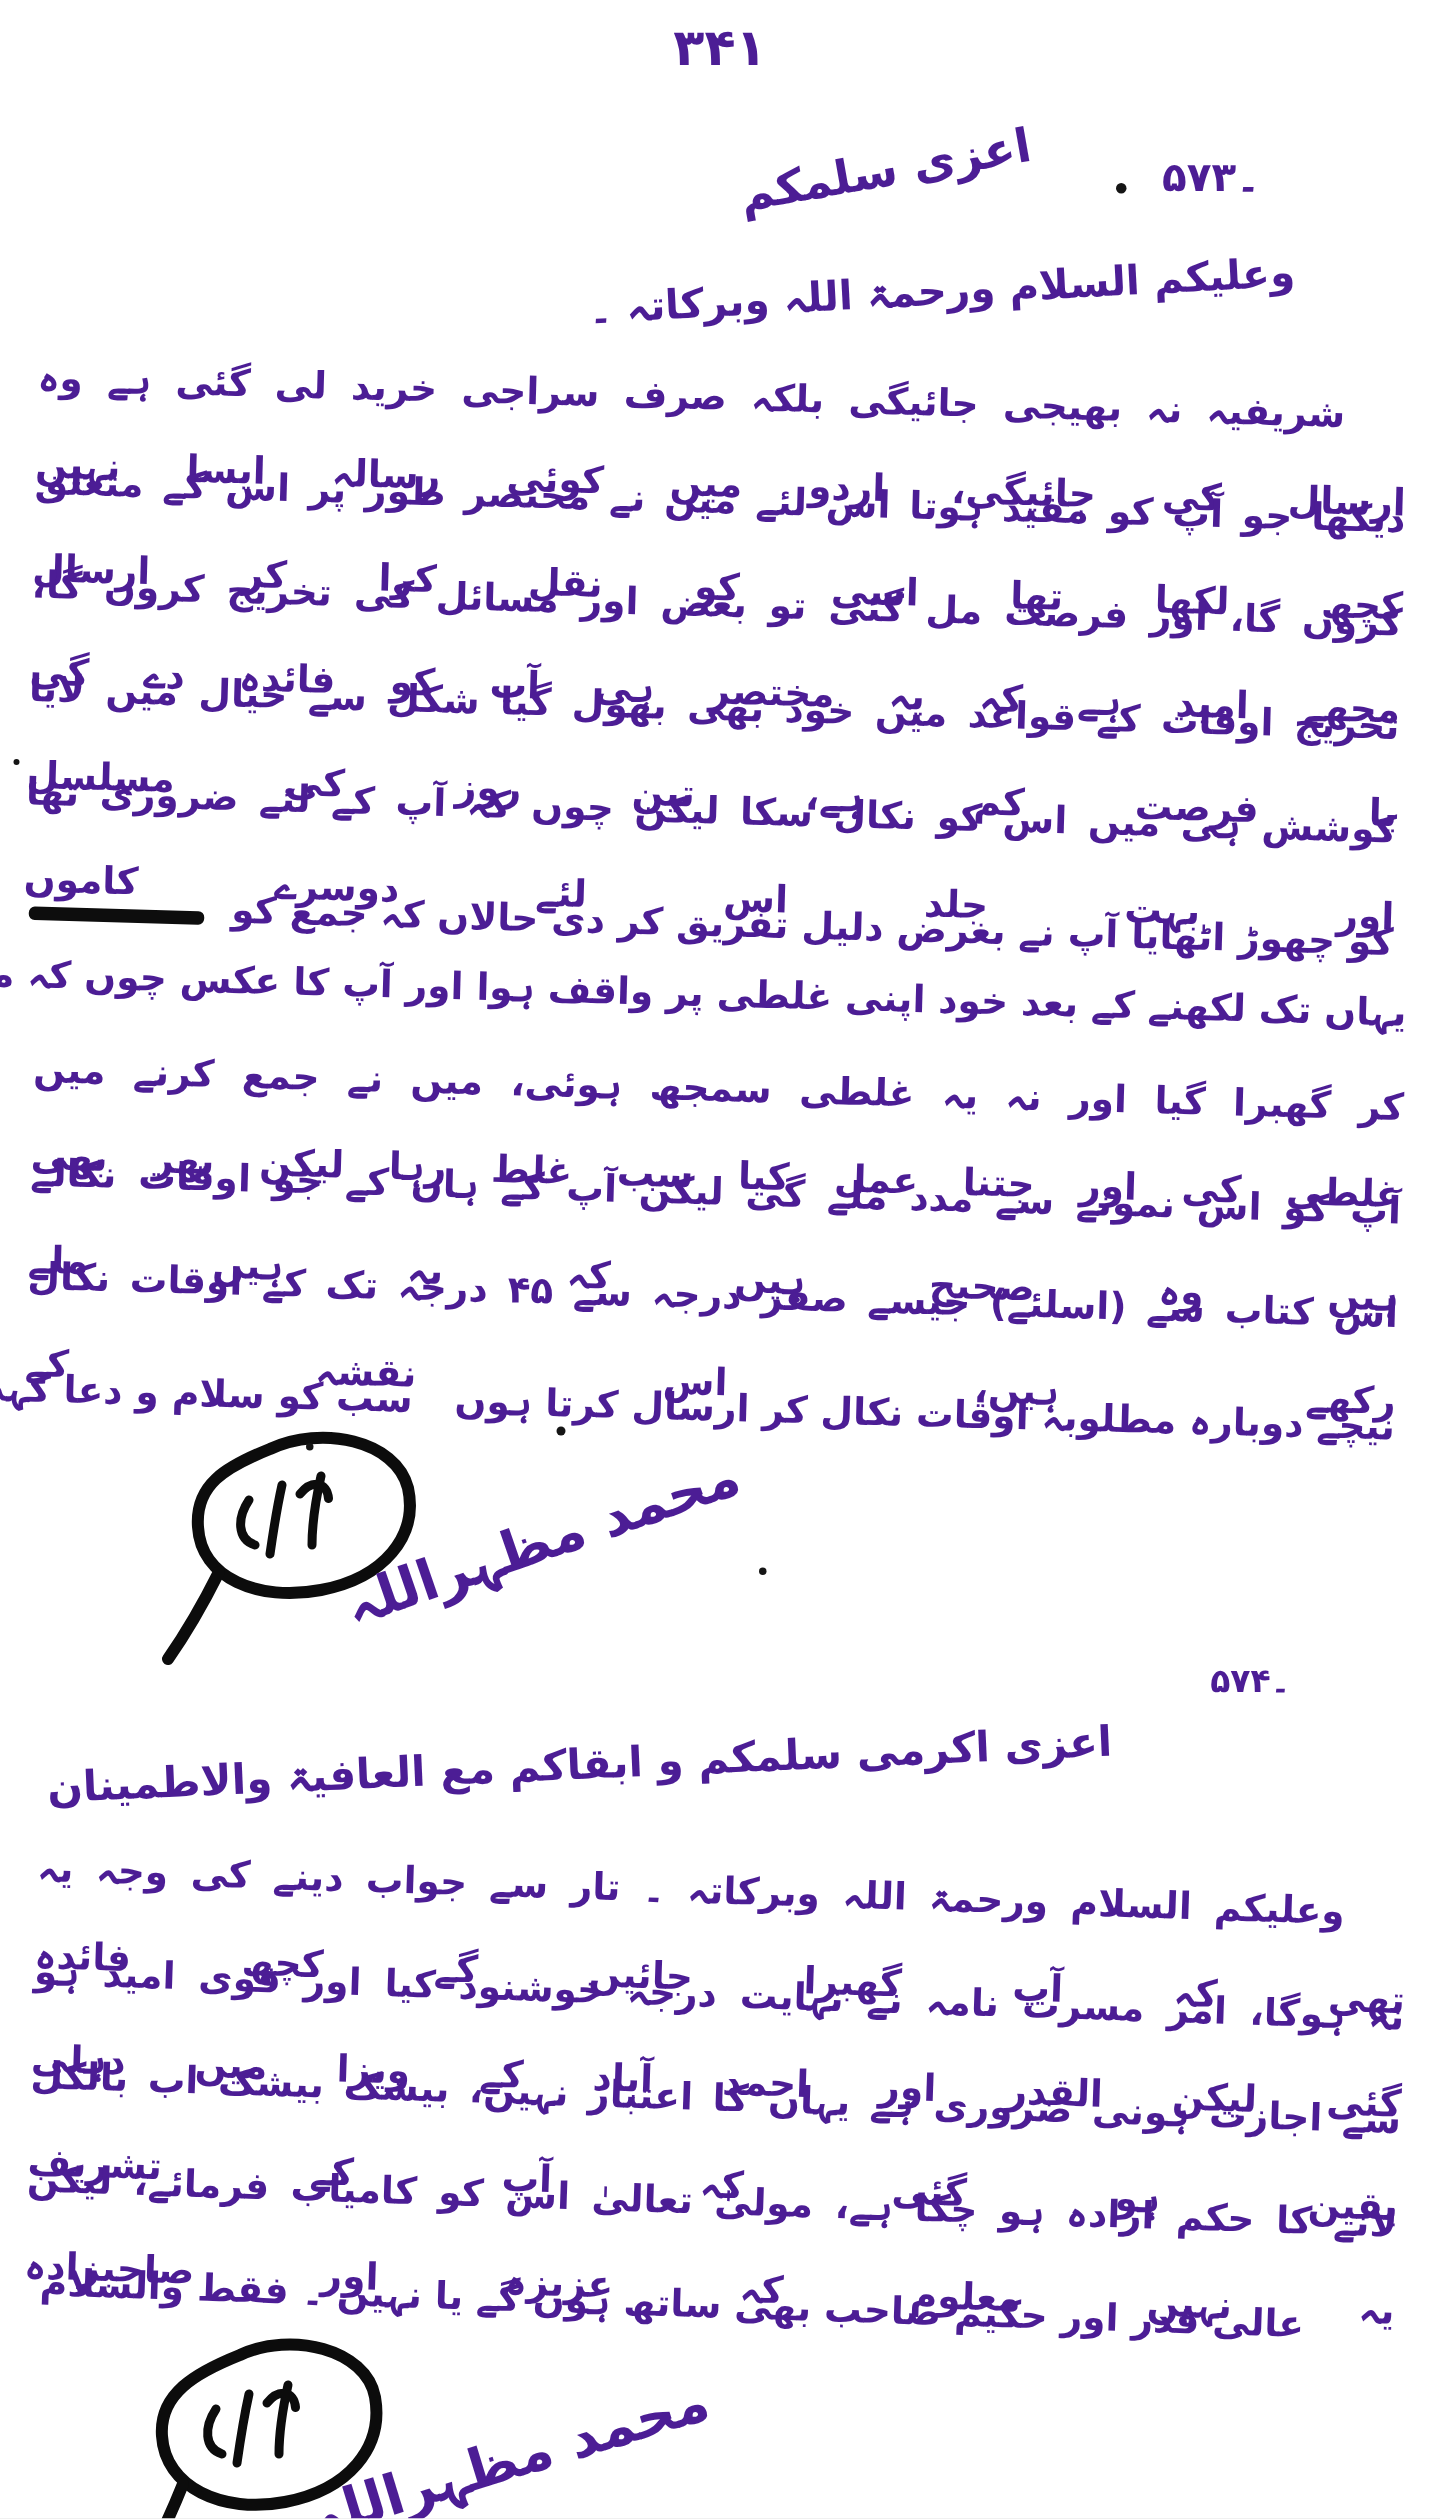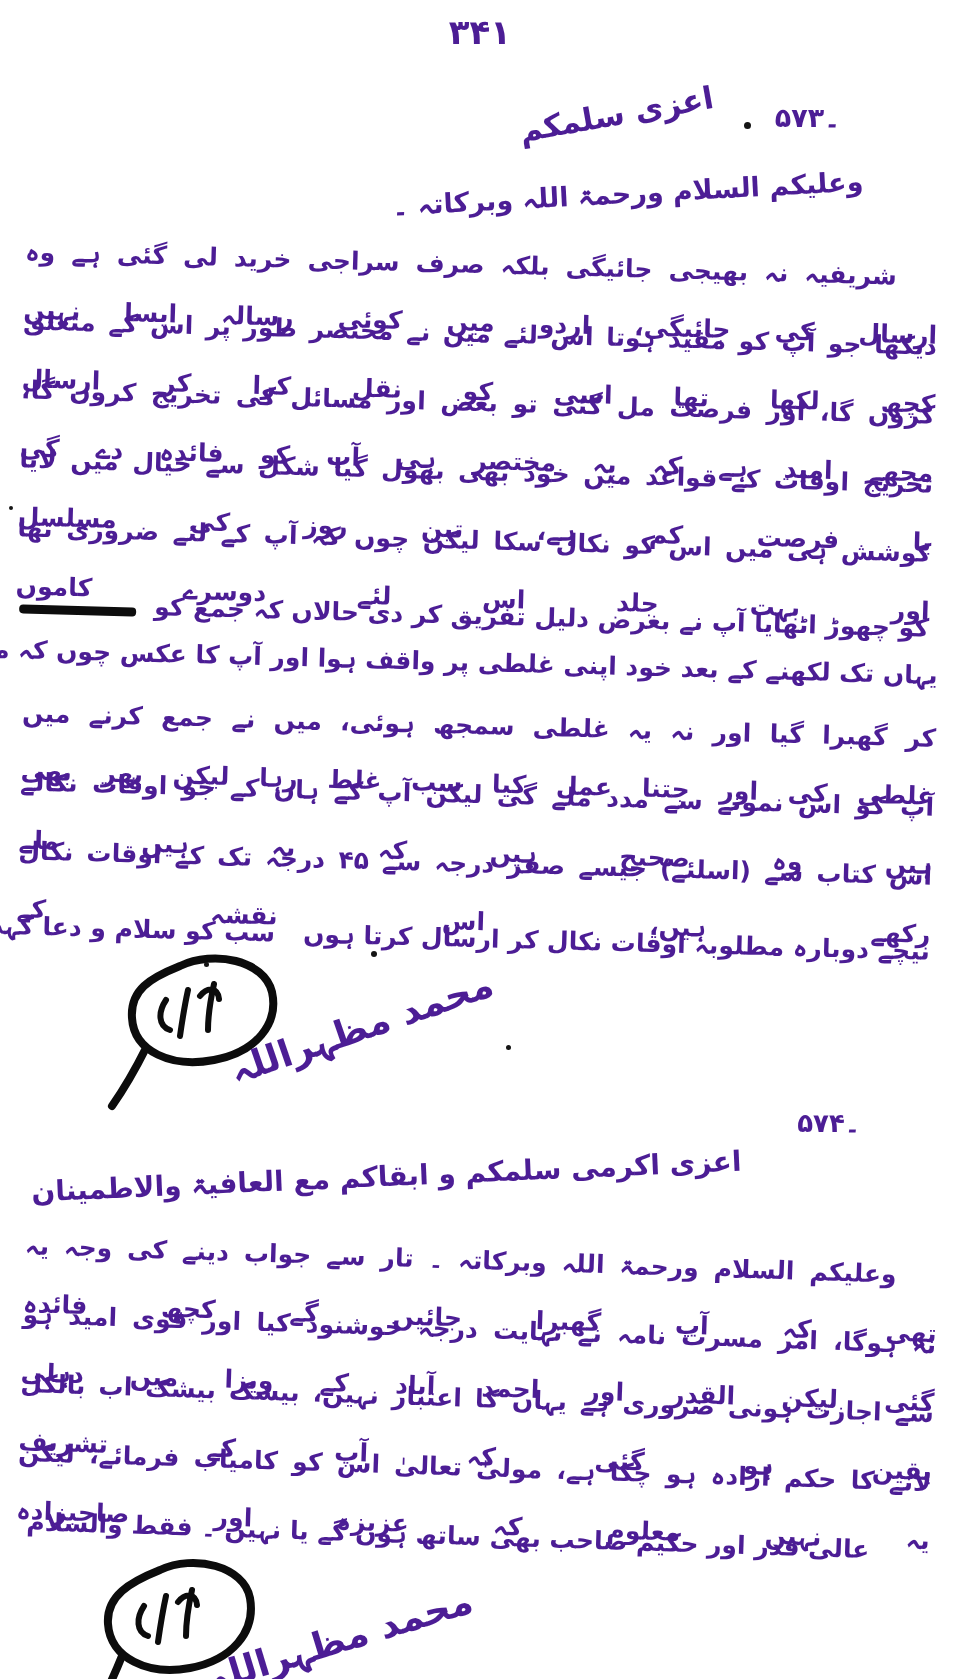--- a/index.html
+++ b/index.html
@@ -21,20 +21,21 @@
   
   .l1-head{
     position:absolute;top:96px;right:120px;
     display:flex;align-items:flex-start;gap:24px;
     font-weight:700;
   }
   .letter-no{
     font-size:27px;font-weight:700;direction:ltr;
     letter-spacing:2px;
     margin-top:6px;
+    margin-left:26px;
   }
   .addressee{
     font-size:31px;font-weight:700;
     transform:rotate(-10deg);
     margin-right:36px;
   }
   .salutation{
     position:absolute;top:178px;right:96px;
     font-size:27px;font-weight:700;
     transform:rotate(-3deg);
@@ -62,21 +63,21 @@
   .indent{text-indent:42px;}
   .flexline{display:flex;align-items:center;white-space:nowrap;}
   .flexline span{flex:0 0 auto;}
   .rule{background:#0d0d0d;border-radius:4px;}
   .rule.thick{flex:1 1 auto;height:9px;margin:12px 18px 0 4px;}
   .rule.mid{flex:1 1 auto;max-width:190px;height:6px;margin:8px 14px 0 14px;}
   .flexline .gap{flex:1 1 auto;}
   
   .l2-no{
     position:absolute;top:1108px;right:100px;
-    font-size:26px;font-weight:700;direction:ltr;letter-spacing:2px;
+    font-size:22px;font-weight:700;direction:ltr;letter-spacing:2px;
   }
   .heading2{
     position:absolute;top:1160px;right:218px;
     font-size:28px;font-weight:700;
     transform:rotate(-2.5deg);
   }
   .centerline{
     text-align:center;
     padding-left:120px;padding-right:60px;
   }

